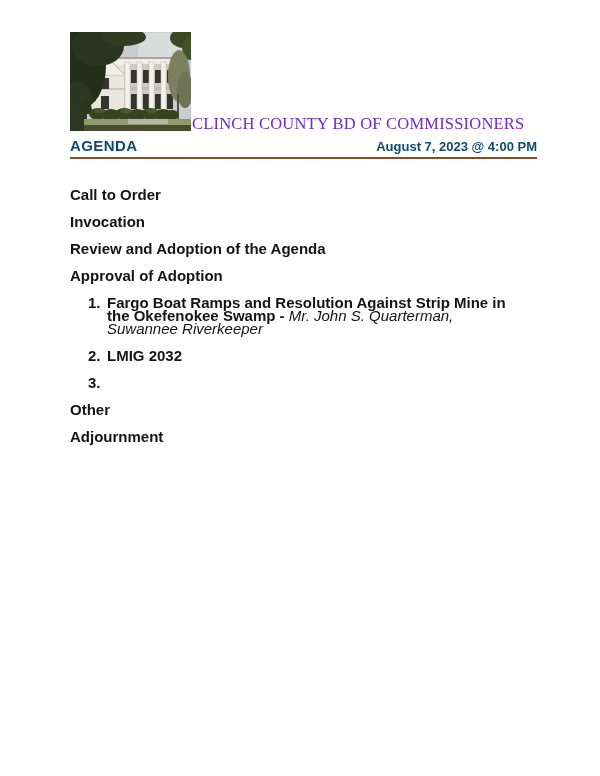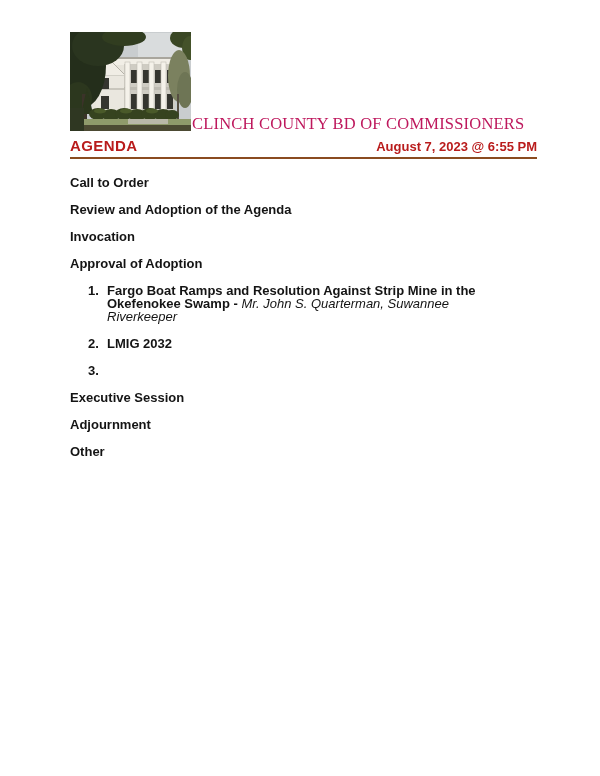--- a/index.html
+++ b/index.html
@@ -14,38 +14,38 @@
     padding:32px 63px 0 70px;
   }
   
   .header{display:flex;align-items:flex-end;}
   .photo{width:121px;height:99px;flex:none;line-height:0;}
   .title{
     font-family:"Liberation Serif",serif;
     font-weight:400;
     font-size:16.5px;
     letter-spacing:0.2px;
-    color:#be185d;
+    color:#6d28d9;
     margin:0 0 -3px 1px;
     white-space:nowrap;
   }
   .meta-row{
     display:flex;justify-content:space-between;align-items:baseline;
     margin-top:6px;
-    color:#b91c1c;
+    color:#0c4a6e;
     font-weight:700;
     text-align:right;
   }
   .agenda-label{font-size:15px;letter-spacing:0.4px;}
   .date{font-size:13px;}
   hr.rule{border:0;border-top:2px solid #8a4b20;margin:3px 0 0 0;}
   
   .doc-body{
-    margin-top:17px;
-    font-size:13px;font-weight:700;
+    margin-top:29px;
+    font-size:15px;font-weight:700;
     color:#141414;line-height:13px;
   }
   .doc-body p{margin:0 0 14px 0;}
   p.nb-heading{margin-bottom:4px;}
   .nb-item{display:flex;margin:0 0 14px 0;padding-left:18px;}
   .nb-num{width:19px;flex:none;}
   .nb-text{max-width:412px;}
   .nb-text b{font-weight:700;}
   .nb-text i{font-weight:400;font-style:italic;}
 </style>
@@ -127,43 +127,42 @@
         <rect x="58" y="87" width="40" height="5" fill="#b9b8a8"></rect>
         <rect x="0" y="93" width="121" height="6" fill="#4c4a33"></rect>
         <rect x="0" y="76" width="14" height="23" fill="#2f3722"></rect>
       </svg>
     </div>
     <h1 class="title">CLINCH COUNTY BD OF COMMISSIONERS</h1>
   </div>
 
   <div class="meta-row">
     <span class="agenda-label">AGENDA</span>
-    <span class="date">August 7, 2023 @ 6:55 PM</span>
+    <span class="date">August 7, 2023 @ 4:00 PM</span>
   </div>
   <hr class="rule">
 
   <div class="doc-body">
     <p>Call to Order</p>
+    <p>Invocation</p>
     <p>Review and Adoption of the Agenda</p>
-    <p>Invocation</p>
     <p>Approval of Adoption</p>
 
 
     <div class="nb-item">
       <span class="nb-num">1.</span>
       <span class="nb-text"><b>Fargo Boat Ramps and Resolution Against Strip Mine in the Okefenokee Swamp - </b><i>Mr. John S. Quarterman, Suwannee Riverkeeper</i></span>
     </div>
 
     <div class="nb-item">
       <span class="nb-num">2.</span>
       <span class="nb-text"><b>LMIG 2032</b><i></i></span>
     </div>
 
     <div class="nb-item">
       <span class="nb-num">3.</span>
     </div>
 
-    <p>Executive Session</p>
+    <p>Other</p>
     <p>Adjournment</p>
-    <p>Other</p>
   </div>
 
 </div>
 
 </body></html>

